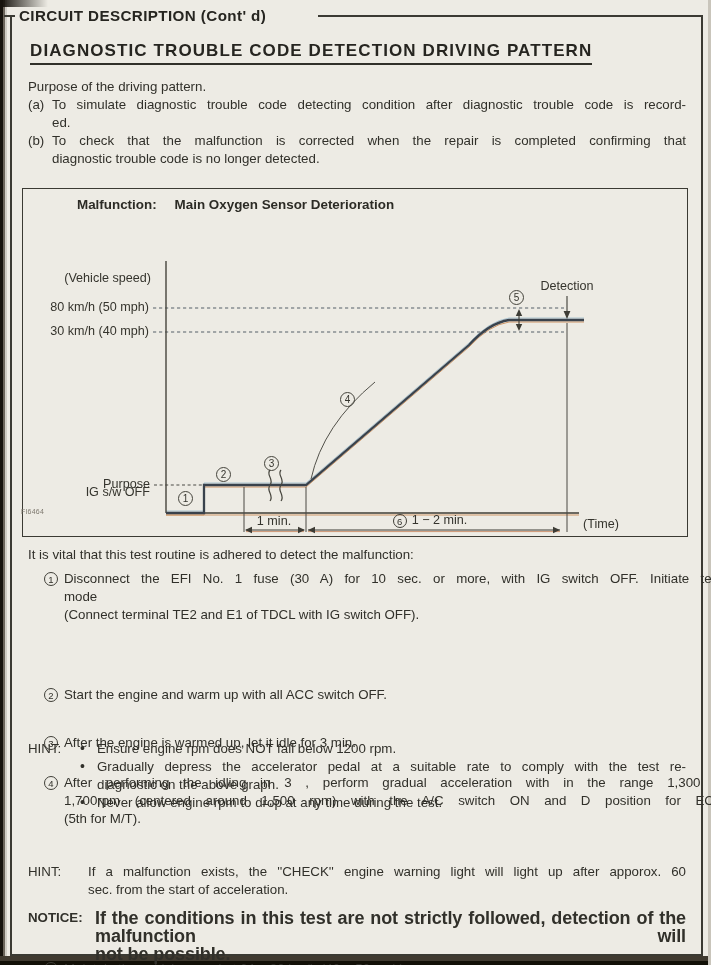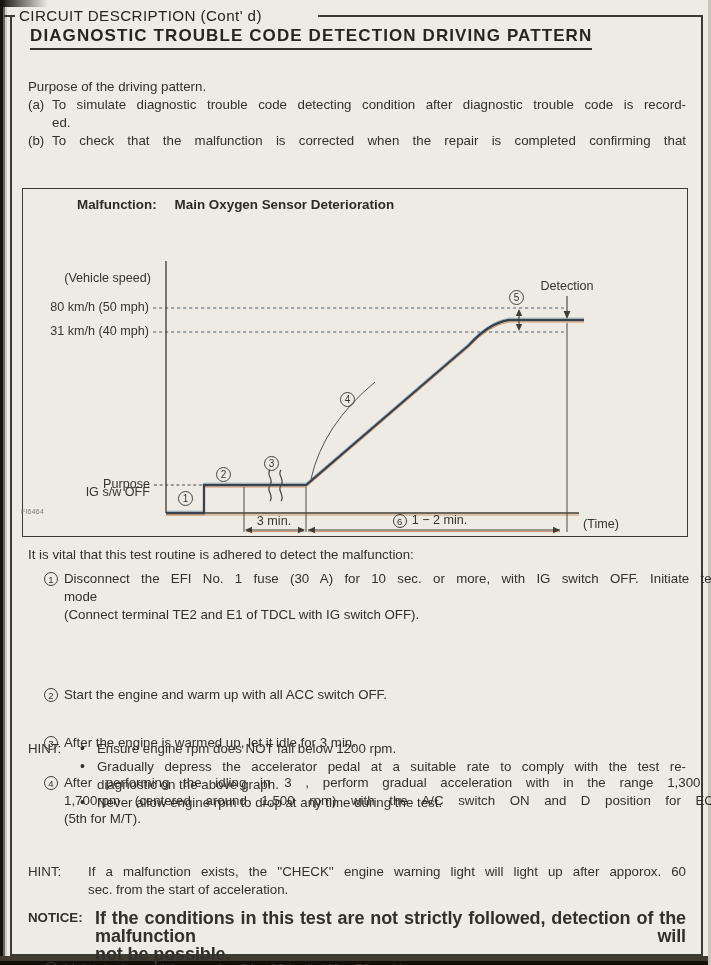--- a/index.html
+++ b/index.html
@@ -19,22 +19,22 @@
     background:linear-gradient(0deg,#121007 0 4px,#403a30 4px 9px);}
   .scan-right{left:708px;top:0;width:3px;height:965px;background:#c9c5bb;}
   
   .frame{background:#3b3a33;}
   .f-stub{left:4px;top:15px;width:11px;height:2px;}
   .f-top{left:318px;top:15px;width:385px;height:2px;}
   .f-left{left:10px;top:15px;width:2px;height:939px;}
   .f-right{left:701px;top:15px;width:2px;height:941px;}
   .f-bottom{left:10px;top:954px;width:693px;height:2px;}
   
-  .sec-title{left:19px;top:7px;font-size:15.2px;font-weight:normal;letter-spacing:.4px;color:#262520;white-space:nowrap;}
-  .heading{left:30px;top:26px;font-size:17px;font-weight:bold;letter-spacing:1.1px;color:#262520;
+  .sec-title{left:19px;top:7px;font-size:15.2px;font-weight:bold;letter-spacing:.4px;color:#262520;white-space:nowrap;}
+  .heading{left:30px;top:41px;font-size:17px;font-weight:bold;letter-spacing:1.1px;color:#262520;
     border-bottom:2.2px solid #31302a;padding-bottom:2px;white-space:nowrap;}
   
   .blk{position:absolute;left:28px;width:658px;font-size:13.3px;line-height:18px;color:#31302a;}
   .j{text-align:justify;text-align-last:justify;}
   .pitem{position:relative;padding-left:24px;}
   .plab{position:absolute;left:0;top:0;}
   .step{position:relative;padding-left:36px;}
   .sc{position:absolute;left:16px;top:2px;}
   .circ{display:inline-block;width:14px;height:14px;border:1.1px solid #403f38;border-radius:50%;
     font-size:9.5px;line-height:13.5px;text-align:center;color:#31302a;box-sizing:border-box;}
@@ -78,20 +78,21 @@
   <div class="blk" style="top:78px;">
     <div>Purpose of the driving pattern.</div>
     <div class="pitem">
       <span class="plab">(a)</span>
       <div class="j">To simulate diagnostic trouble code detecting condition after diagnostic trouble code is record-</div>
       <div>ed.</div>
     </div>
     <div class="pitem">
       <span class="plab">(b)</span>
       <div class="j">To check that the malfunction is corrected when the repair is completed confirming that</div>
+      <div>diagnostic trouble code is no longer detected.</div>
     </div>
   </div>
 
   <div class="abs figure">
     <div class="malf">
       <span>Malfunction:</span><span class="v">Main Oxygen Sensor Deterioration</span>
     </div>
 
     <svg width="666" height="349" viewBox="0 0 666 349">
 
@@ -136,25 +137,25 @@
       <path d="M229 337.8 L229 344.2 L222 341 Z" fill="#3d3c35" stroke="none"></path>
       <path d="M275 337.8 L275 344.2 L282 341 Z" fill="#3d3c35" stroke="none"></path>
 
       <path d="M285 341 H537" fill="none" stroke="#3d3c35" stroke-width="1.2"></path>
       <path d="M292 337.8 L292 344.2 L285 341 Z" fill="#3d3c35" stroke="none"></path>
       <path d="M530 337.8 L530 344.2 L537 341 Z" fill="#3d3c35" stroke="none"></path>
     </svg>
 
     <div class="fl ra" style="left:0;width:128px;top:82px;text-align:right;">(Vehicle speed)</div>
     <div class="fl ra" style="left:0;width:126px;top:111px;">80 km/h (50 mph)</div>
-    <div class="fl ra" style="left:0;width:126px;top:135px;">31 km/h (40 mph)</div>
+    <div class="fl ra" style="left:0;width:126px;top:135px;">30 km/h (40 mph)</div>
     <div class="fl ra" style="left:0;width:127px;top:288px;">Purpose</div>
     <div class="fl ra" style="left:0;width:127px;top:296px;">IG s/w OFF</div>
     <div class="fl" style="left:482px;width:124px;top:90px;text-align:center;">Detection</div>
-    <div class="fl" style="left:209px;width:84px;top:325px;text-align:center;">3 min.</div>
+    <div class="fl" style="left:209px;width:84px;top:325px;text-align:center;">1 min.</div>
     <div class="fl t12" style="left:322px;width:170px;top:324px;">
       <span class="circ">6</span>
       <span>1 − 2 min.</span>
     </div>
     <div class="fl" style="left:560px;top:328px;">(Time)</div>
     <div class="figid">FI6464</div>
 
     <div class="gc" style="left:155px;top:302px;">1</div>
     <div class="gc" style="left:193px;top:278px;">2</div>
     <div class="gc" style="left:241px;top:267px;">3</div>

